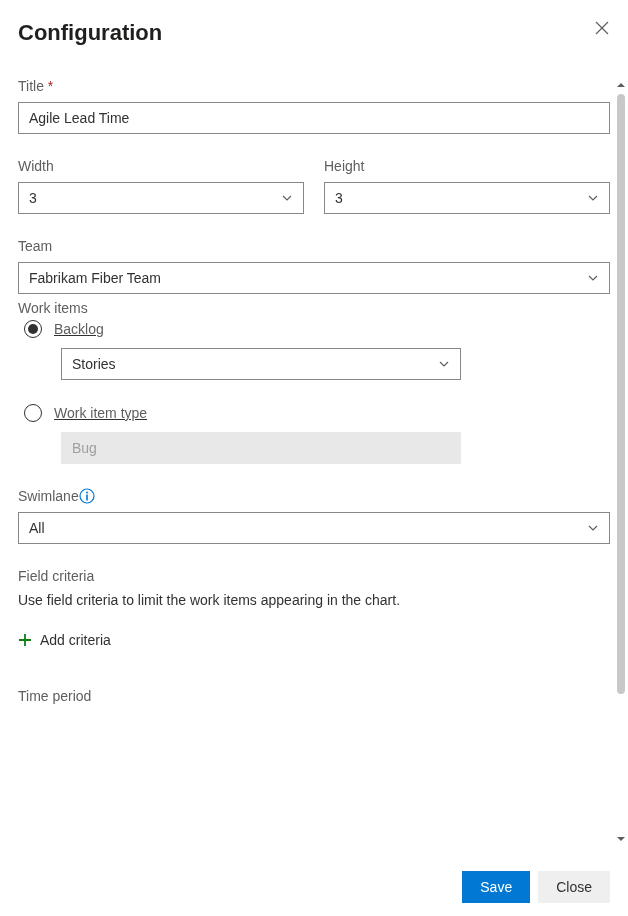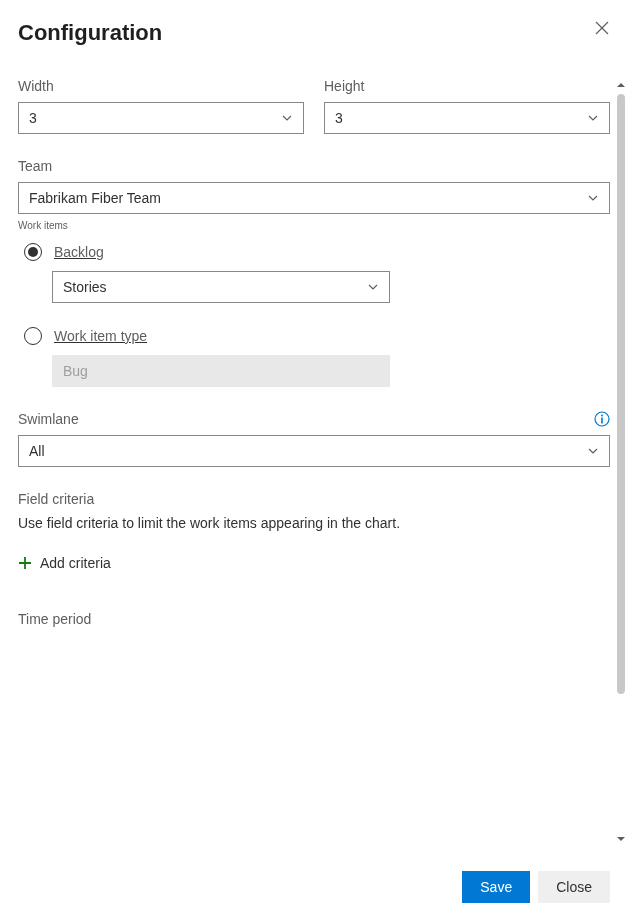--- a/index.html
+++ b/index.html
@@ -63,23 +63,23 @@
       gap: 20px;
     }
     .row2 > div { flex: 1; }
     .chevron {
       width: 12px;
       height: 12px;
       flex-shrink: 0;
     }
     .section-sub {
       color: #605e5c;
-      font-size: 10px;
+      font-size: 14px;
       margin-top: 6px;
-      margin-bottom: 12px;
+      margin-bottom: 4px;
     }
     .radio-row {
       display: flex;
       align-items: center;
       gap: 12px;
       margin-bottom: 10px;
       padding-left: 6px;
       text-decoration: underline;
     }
     .radio {
@@ -99,33 +99,32 @@
       width: 10px;
       height: 10px;
       background: #323130;
       border-radius: 50%;
     }
     .radio-label {
       color: #605e5c;
       font-size: 14px;
     }
     .indented-select {
-      margin-left: 34px;
-      width: 338px;
+      margin-left: 43px;
+      width: 400px;
       margin-bottom: 24px;
     }
     .disabled-select {
       background: #e8e8e8;
       border: 1px solid #e8e8e8;
       color: #a19f9d;
       cursor: default;
     }
     .swim-header {
       display: flex;
-      justify-content: space-between;
       align-items: center;
       margin-bottom: 8px;
     }
     .info-icon {
       width: 16px;
       height: 16px;
       color: #0078d4;
     }
     .help-text {
       color: #323130;
@@ -209,20 +208,27 @@
 
 <div class="panel">
 
   <div class="header">
     <h1>Configuration</h1>
     <svg class="close-icon" viewBox="0 0 16 16">
         <path d="M2 2 L14 14 M14 2 L2 14" stroke="currentColor" stroke-width="1.2" fill="none"></path>
       </svg>
   </div>
 
+  <div class="field-group">
+    <label class="label">
+      <span>Title</span>
+      <span class="req">*</span>
+    </label>
+    <input class="text-input" type="text" value="Agile Lead Time" style="">
+  </div>
 
   <div class="row2 field-group">
     <div>
       <label class="label">Width</label>
       <div class="select">
         <span>3</span>
         <svg class="chevron" viewBox="0 0 12 12">
             <path d="M2 4 L6 8 L10 4" stroke="#605e5c" stroke-width="1.2" fill="none"></path>
           </svg>
       </div>

